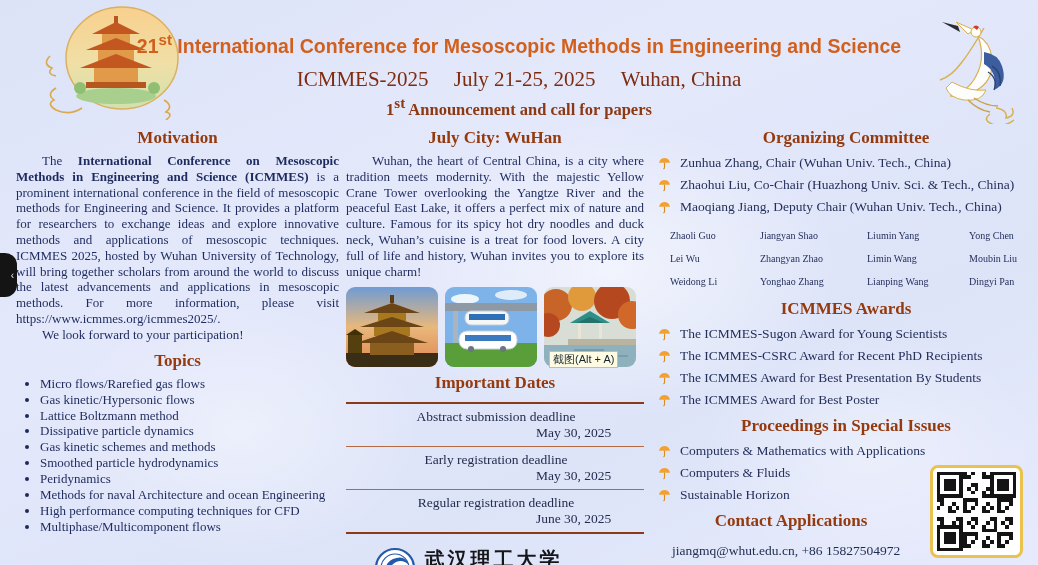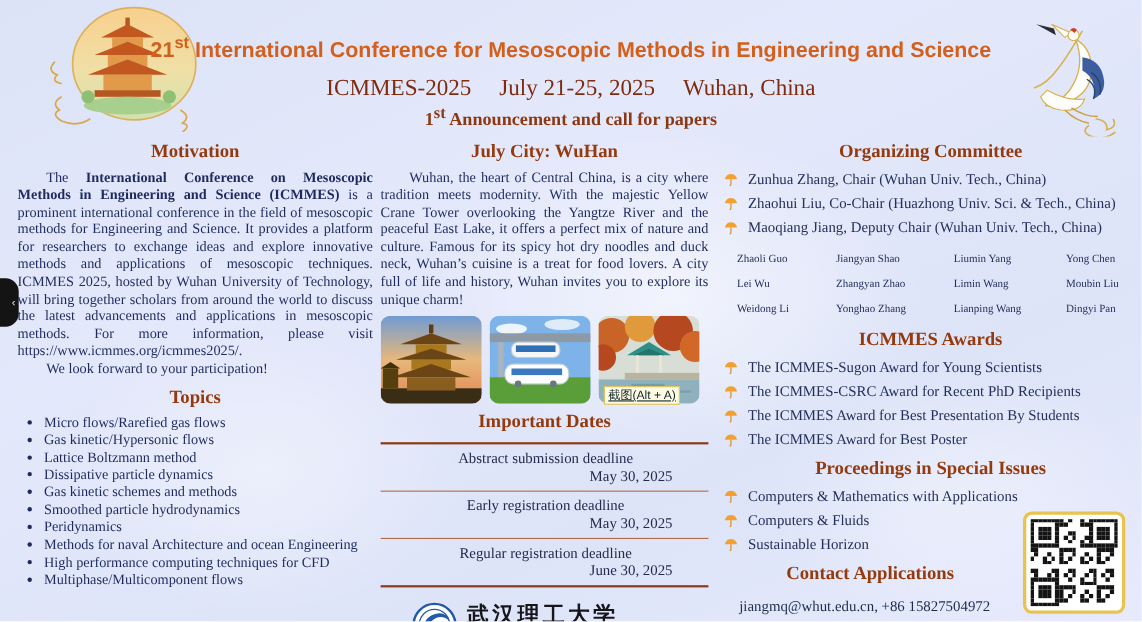--- a/index.html
+++ b/index.html
@@ -40,21 +40,21 @@
   
   .topics { margin:3px 0 0 0; padding:0 0 0 24px; }
   .topics li { font-size:13px; line-height:15.9px; color:#1d2a5e; }
 
   
   .photos { position:relative; margin-top:8px; display:flex; gap:7px; }
   .photo { width:92px; height:80px; border-radius:9px; overflow:hidden; flex:0 0 auto; }
   .photo svg { display:block; }
   .shot-tip { position:absolute; left:203px; top:64px; background:#fffbe2;
     border:1px solid #d9c15e; padding:0 3px; font-family:"Liberation Sans", sans-serif;
-    font-size:11px; color:#13252e; text-decoration:underline; white-space:nowrap; }
+    font-size:11px; color:#13252e; white-space:nowrap; }
 
   
   .id-wrap { margin-top:9px; border-top:2px solid #8a3a16; border-bottom:2px solid #8a3a16; }
   .id-row { display:flex; align-items:center; padding:5px 4px 5px 6px;flex-direction:column; }
   .id-row + .id-row { border-top:1px solid #b56a45; }
   .id-label { font-size:13.5px; color:#232c4e; }
   .id-date { margin-left:auto; width:104px; font-size:13.5px; color:#232c4e; }
 
   
   .logo { margin-top:13px; display:flex; align-items:flex-start; justify-content:center; gap:8px; }

